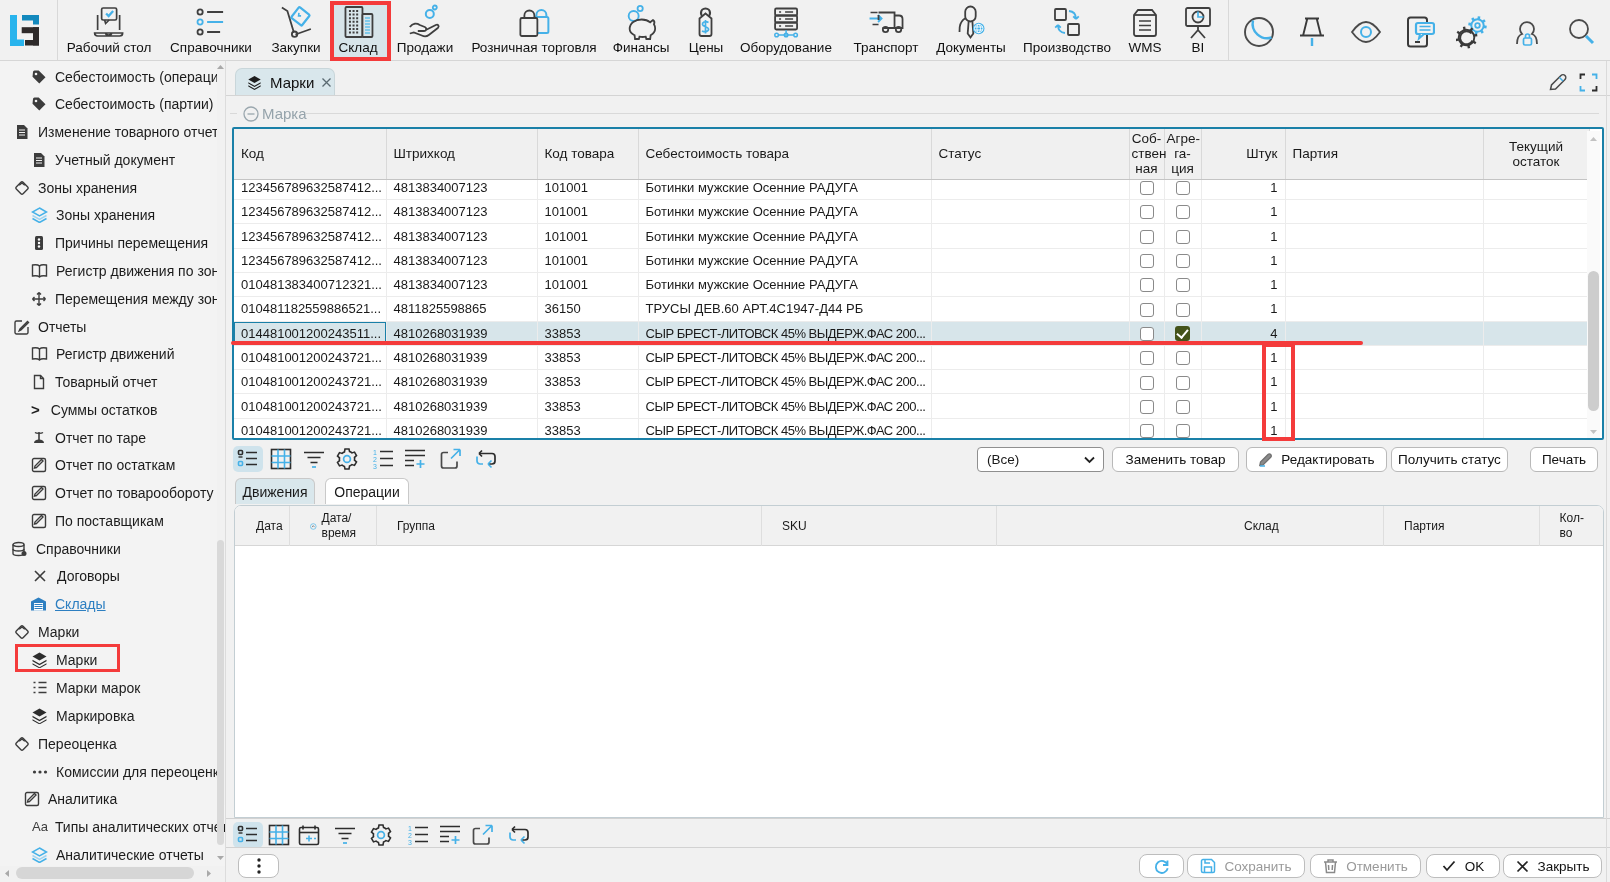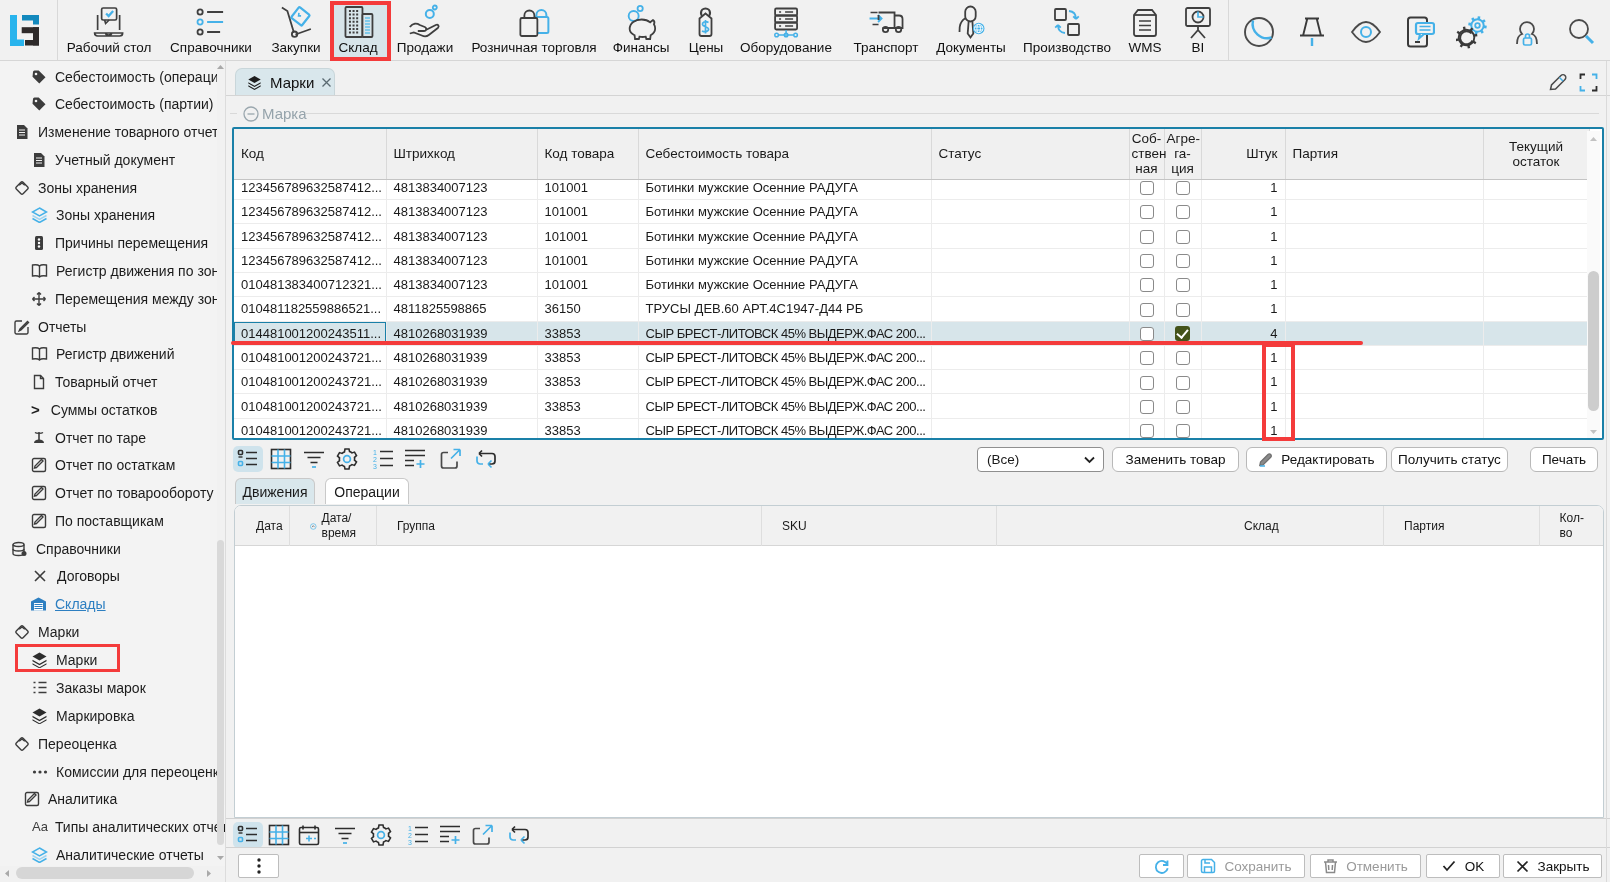--- a/index.html
+++ b/index.html
@@ -60,21 +60,21 @@
 .tab2 { position:absolute; height:26px; border:1px solid #c9c9c9; border-bottom:none; border-radius:6px 6px 0 0; display:flex; align-items:center; justify-content:center; font-size:14px; }
 
 
 #grid2 { position:absolute; left:8px; top:444px; width:1370px; height:313px; border:1px solid #c3ced3; border-radius:7px 7px 0 0; background:#fff; overflow:hidden; }
 #grid2 .hdr { position:absolute; left:0; top:0; width:100%; height:40px; background:#f1f1f1; border-bottom:1px solid #d6d6d6; }
 #grid2 .hcell { position:absolute; top:0; height:40px; font-size:12px; display:flex; align-items:center; padding:0 20px; border-right:1px solid #dedede; line-height:15px; }
 
 
 #botline1 { position:absolute; left:0; top:757px; width:1385px; height:1px; background:#d2d2d2; }
 #botline2 { position:absolute; left:0; top:786px; width:1385px; height:1px; background:#d2d2d2; }
-.bbtn { position:absolute; top:793px; height:24px; background:#fff; border:1px solid #bdbdbd; border-radius:2px; font-size:13.5px; display:flex; align-items:center; justify-content:center; color:#111; }
+.bbtn { position:absolute; top:793px; height:24px; background:#fff; border:1px solid #bdbdbd; border-radius:8px; font-size:13.5px; display:flex; align-items:center; justify-content:center; color:#111; }
 .bbtn.dis { color:#9a9a9a; }
 
 
 .red { position:absolute; border:4px solid #f43b3b; }
 </style>
 </head>
 <body>
 <div id="page">
   <div id="topbar">
     <svg class="abs" style="left:10px;top:15px" width="29" height="31" viewBox="0 0 29 31">
@@ -468,21 +468,21 @@
           <path d="M8.5 0.5 L15.5 4.5 8.5 8.5 1.5 4.5 z" fill="#2d2d2d"></path>
           <path d="M1.5 7.8 L8.5 11.8 15.5 7.8 l-0 1.4 -7 4 -7-4 z" fill="#2d2d2d"></path>
           <path d="M1.5 11.2 L8.5 15.2 15.5 11.2 l0 1.2 -7 4 -7-4 z" fill="#2d2d2d"></path>
         </svg>
         <span class="tlabel">Марки</span>
       </div>
     <div class="tree-item" style="left:32px;top:613px">
         <svg width="16" height="15" viewBox="0 0 16 15" fill="none" stroke="#3c3c3c" stroke-width="1.5">
           <path d="M1.5 2.5 h2 M1.5 7.5 h2 M1.5 12.5 h2 M6.5 2.5 h8 M6.5 7.5 h8 M6.5 12.5 h8"></path>
         </svg>
-        <span class="tlabel">Заказы марок</span>
+        <span class="tlabel">Марки марок</span>
       </div>
     <div class="tree-item" style="left:31px;top:641px">
         <svg width="17" height="16" viewBox="0 0 17 16">
           <path d="M8.5 0.5 L15.5 4.5 8.5 8.5 1.5 4.5 z" fill="#2d2d2d"></path>
           <path d="M1.5 7.8 L8.5 11.8 15.5 7.8 l-0 1.4 -7 4 -7-4 z" fill="#2d2d2d"></path>
           <path d="M1.5 11.2 L8.5 15.2 15.5 11.2 l0 1.2 -7 4 -7-4 z" fill="#2d2d2d"></path>
         </svg>
         <span class="tlabel">Маркировка</span>
       </div>
     <div class="tree-item" style="left:14px;top:669px">

